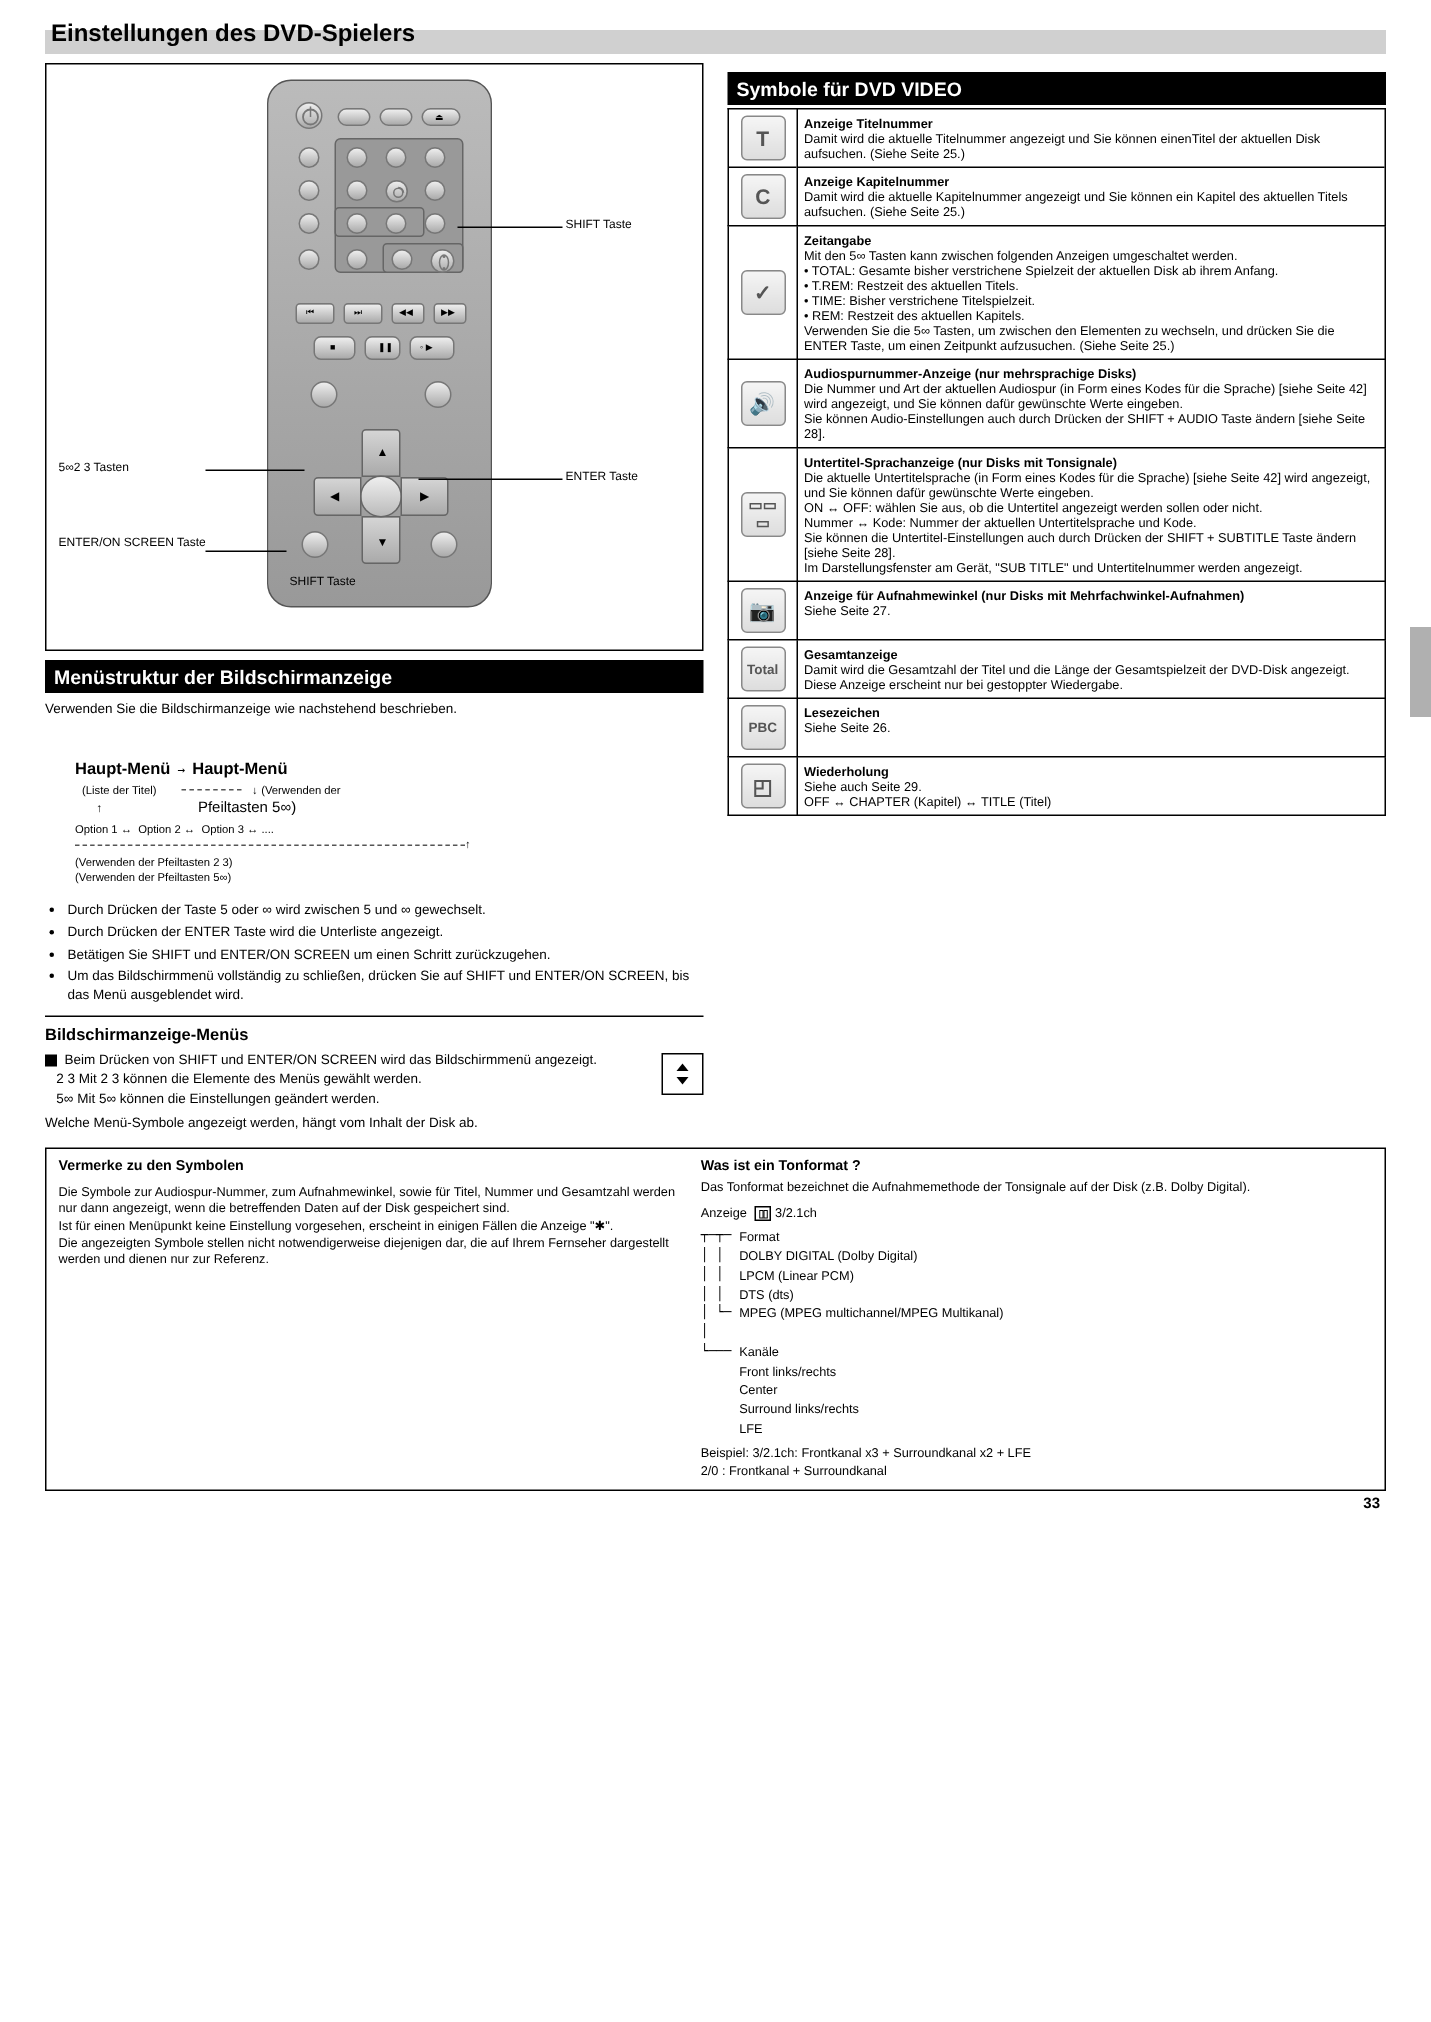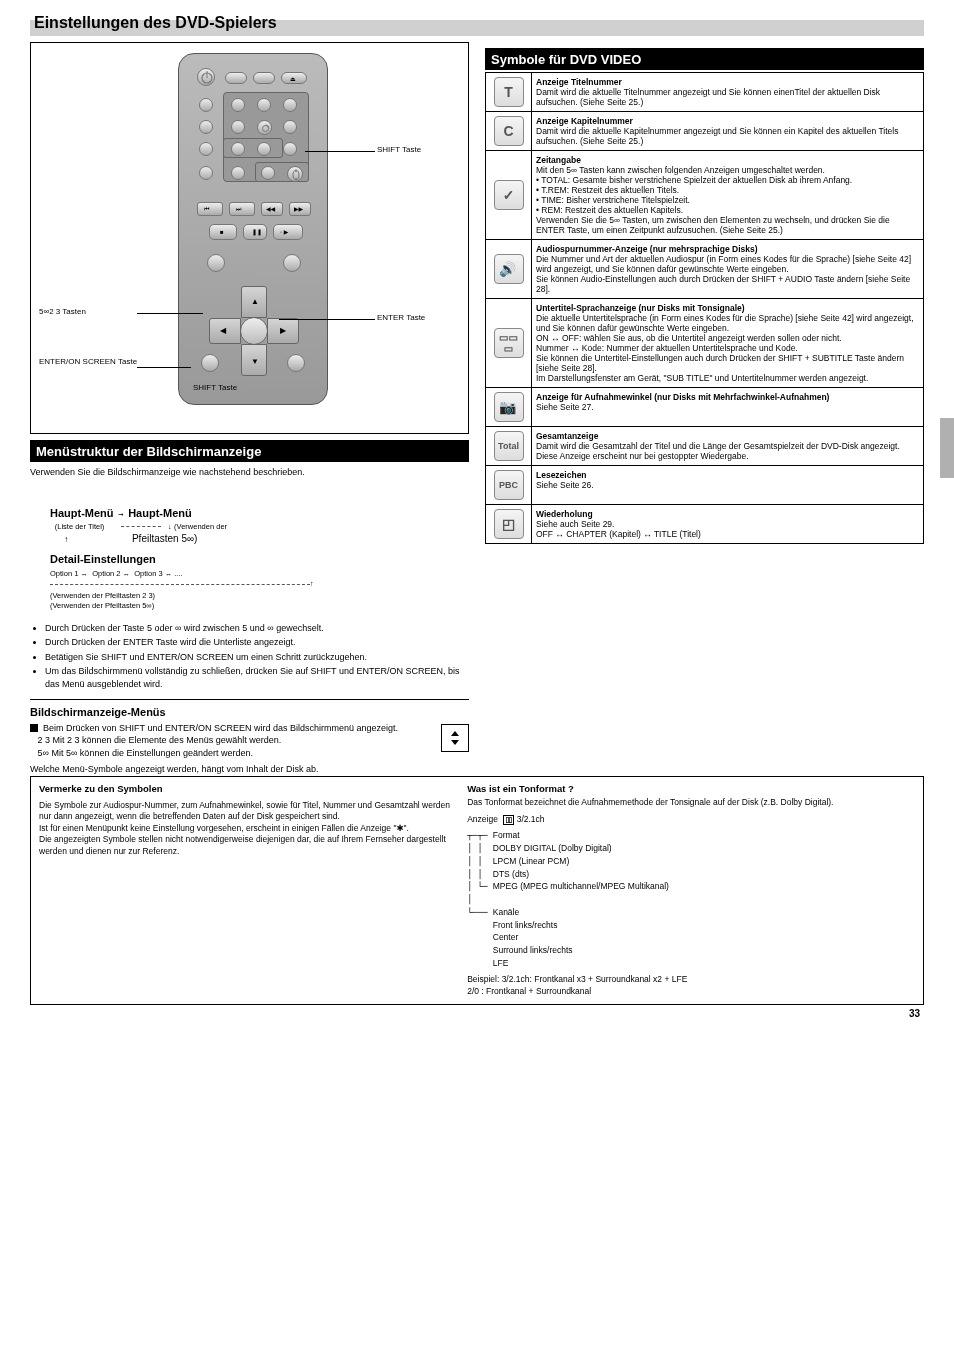--- a/index.html
+++ b/index.html
@@ -33,21 +33,21 @@
     .hr-thin { border: 0; border-top: 0.5px solid #000; margin: 8px 0 6px; }
     .section-sub { font-size: 11px; font-weight: bold; margin: 6px 0 4px; }
     .info-table { width: 100%; border-collapse: collapse; font-size: 8.5px; }
     .info-table td { border: 1px solid #000; padding: 4px 4px; vertical-align: top; }
     .info-table td.icon-cell { width: 46px; text-align: center; vertical-align: middle; }
     .info-icon { width: 30px; height: 30px; border: 1px solid #888; border-radius: 4px; background: linear-gradient(#f5f5f5,#ddd); display: inline-flex; align-items: center; justify-content: center; font-size: 14px; font-weight: bold; color: #555; }
     .square-stop { display: inline-block; width: 8px; height: 8px; background: #000; vertical-align: middle; }
     .page-icon { width: 28px; height: 28px; border: 1px solid #000; display: inline-flex; flex-direction: column; align-items: center; justify-content: center; font-size: 8px; }
     .page-icon span.tri-u { border-left: 4px solid transparent; border-right:4px solid transparent; border-bottom: 5px solid #000; display:inline-block; margin-bottom:2px; }
     .page-icon span.tri-d { border-left: 4px solid transparent; border-right:4px solid transparent; border-top: 5px solid #000; display:inline-block; margin-top:2px; }
-    .bottom-box { border: 1px solid #000; display: flex; font-size: 8.5px; }
+    .bottom-box { border: 1px solid #000; margin-top: 10px; display: flex; font-size: 8.5px; }
     .bottom-left { width: 48%; padding: 6px 8px; line-height: 1.35; }
     .bottom-left .bl-title { font-weight: bold; margin-bottom: 4px; font-size: 9.5px; }
     .bottom-right { width: 52%; padding: 6px 8px; }
     .bottom-right .br-title { font-weight: bold; font-size: 9.5px; margin-bottom: 3px; }
     .br-desc { margin-bottom: 6px; line-height: 1.35; }
     .tree { font-size: 8.5px; line-height: 1.5; }
     .tree .tnode { display: flex; }
     .tree-lines { font-family: monospace; white-space: pre; }
     .page-num { position: absolute; right: 34px; bottom: 6px; font-size: 10px; font-weight: bold; }
     .arrows-inline { font-family: Arial; }
@@ -155,23 +155,20 @@
       <p style="font-size:9px; line-height:1.35; margin-top:4px;">Verwenden Sie die Bildschirmanzeige wie nachstehend beschrieben.</p>
 
       <div class="hier-box">
         <div style="position:relative;margin-top:28px;">
           <span class="sub-bold">Haupt-Menü</span>&nbsp;&nbsp;<span class="arrow-r">→</span>&nbsp;&nbsp;<span class="sub-bold">Haupt-Menü</span><br>
           &nbsp;&nbsp;<span style="font-size:7.5px;">(Liste der Titel)</span>&nbsp;&nbsp;&nbsp;&nbsp;&nbsp;&nbsp;&nbsp;<span class="dotted-arrow" style="width:40px;"></span>&nbsp;&nbsp;
           <span style="font-size:7.5px;">↓</span>&nbsp;<span style="font-size:7.5px;">(Verwenden der</span><br>
           &nbsp;&nbsp;&nbsp;&nbsp;&nbsp;&nbsp;<span style="font-size:8px;">↑</span>
           &nbsp;&nbsp;&nbsp;&nbsp;&nbsp;&nbsp;&nbsp;&nbsp;&nbsp;&nbsp;&nbsp;&nbsp;&nbsp;&nbsp;&nbsp;&nbsp;&nbsp;&nbsp;&nbsp;&nbsp;&nbsp;&nbsp;&nbsp;&nbsp;&nbsp;
           <span style="font-size:10px;">Pfeiltasten 5∞)</span><br>
-          <div style="margin-top:6px;">
-            <span class="sub-bold">Detail-Einstellungen</span>
-          </div>
           <div style="font-size:7.5px; margin-top:2px;">
             <span>Option 1</span>&nbsp;<span>↔</span>&nbsp;
             <span>Option 2</span>&nbsp;<span>↔</span>&nbsp;
             <span>Option 3</span>&nbsp;<span>↔ ....</span>
           </div>
           <div style="font-size:7.5px;"><span class="dotted-arrow" style="width:260px;"></span>↑</div>
           <div style="font-size:7.5px; margin-top:2px;">(Verwenden der Pfeiltasten 2 3)</div>
           <div style="font-size:7.5px;">(Verwenden der Pfeiltasten 5∞)</div>
         </div>
       </div>

